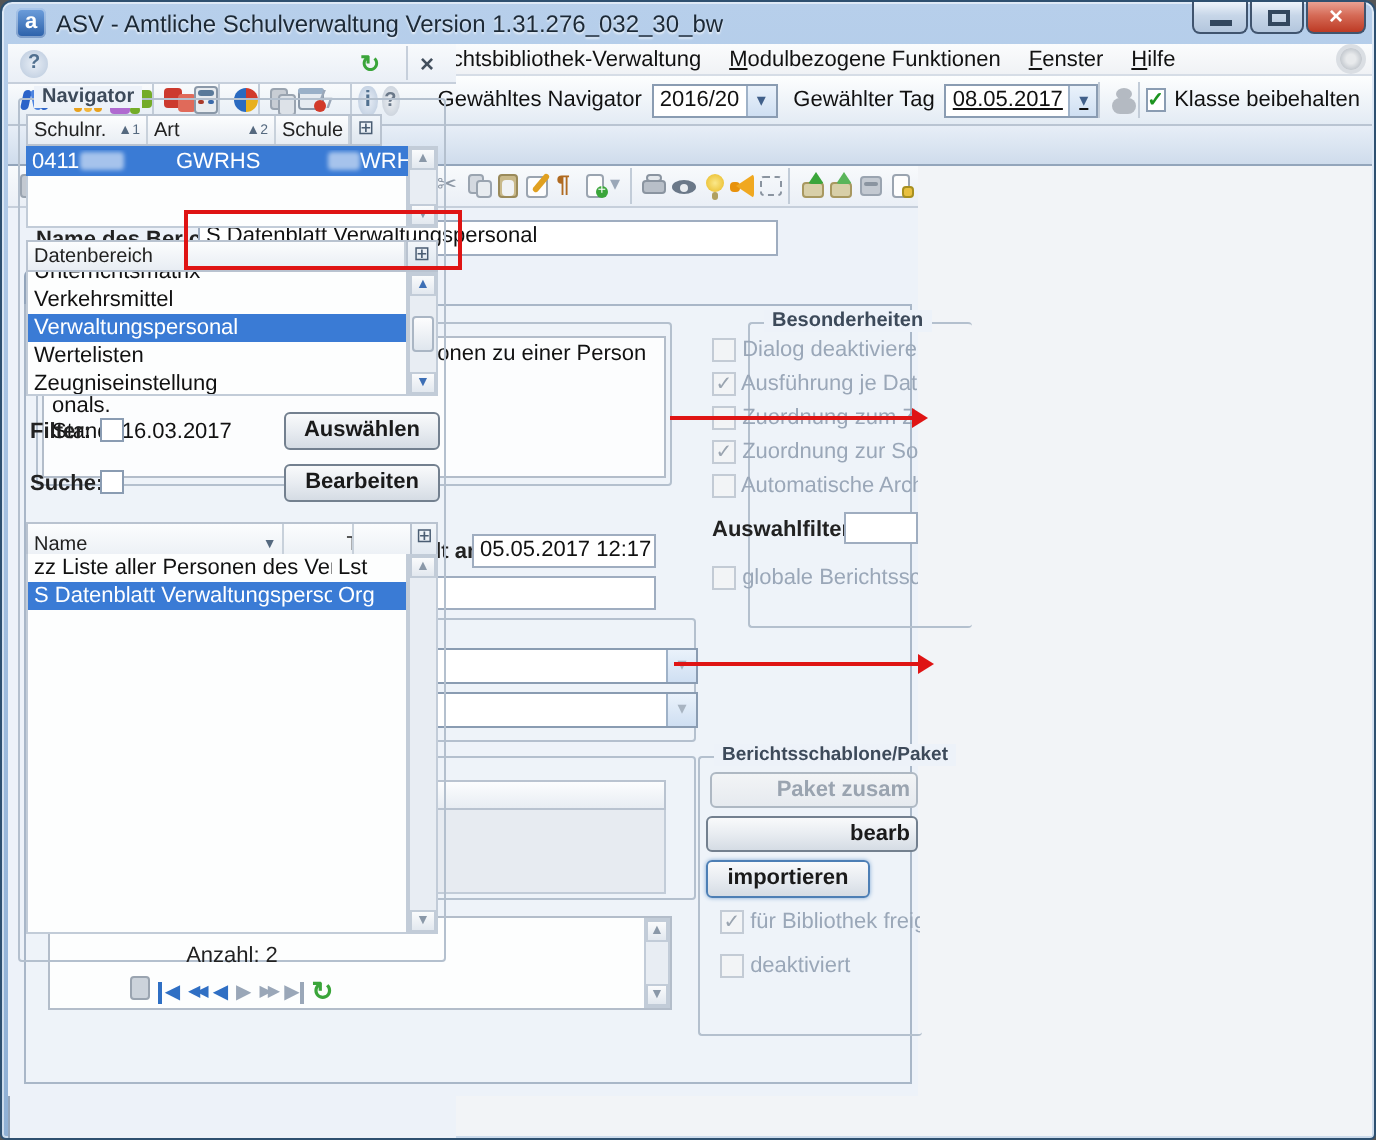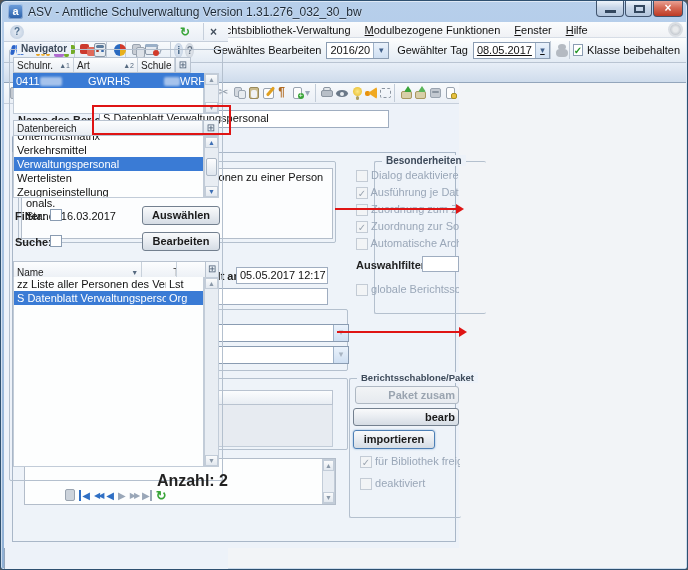--- a/index.html
+++ b/index.html
@@ -175,21 +175,21 @@
         </span>
       <span class="tico">
           <i style="left:2px;top:3px;width:13px;height:11px;background:#e6ebf1;border:1px solid #8a98a8;"></i>
           <i style="left:2px;top:3px;width:13px;height:3px;background:#9ab0c8;"></i>
           <i style="left:10px;top:9px;width:6px;height:6px;border-radius:50%;background:#d23a2a;"></i>
         </span>
       <span class="tico g" style="color:#9aa7b8;font-size:13px;line-height:17px;">ϟ</span>
       <span class="tsep"></span>
       <span class="tico circle-ico" style="width:15px;height:15px;background:radial-gradient(#e8eef6,#b8c8dc);color:#51708f;font-size:11px;line-height:15px;">i</span>
       <span class="tico circle-ico" style="width:15px;height:15px;background:radial-gradient(#eceff3,#c2cbd6);color:#6a7889;font-size:10px;line-height:15px;">?</span>
-      <span class="lbl11" style="margin-left:18px;">Gewähltes Bearbeiten</span>
+      <span class="lbl11" style="margin-left:18px;">Gewähltes Navigator</span>
       <span class="combo" style="width:63px;margin-left:5px;">
           <span class="cval">2016/20</span>
           <span class="cdd">▾</span>
         </span>
       <span class="lbl11" style="margin-left:8px;">Gewählter Tag</span>
       <span class="combo" style="width:77px;margin-left:5px;text-decoration:underline;">
           <span class="cval">08.05.2017</span>
           <span class="cdd">▾</span>
         </span>
       <span class="tsep" style="margin-left:auto;"></span>
@@ -455,21 +455,21 @@
         <div class="trow sel" style="height:14px;">
           <span class="tcell" style="width:152px;">S Datenblatt Verwaltungspersonal</span>
           <span class="tcell" style="flex:1;">Org</span>
         </div>
       </div>
       <div class="abs sbar" style="left:200px;top:255px;width:15px;height:190px;">
         <span class="sarr">▲</span>
         <span class="sarr">▼</span>
       </div>
 
-      <div class="abs" style="left:0;top:450px;width:224px;text-align:right;font-size:16px;font-weight:bold;color:#222;">Anzahl: 2</div>
+      <div class="abs" style="left:0;top:450px;width:224px;text-align:center;font-size:11px;font-weight:normal;color:#222;">Anzahl: 2</div>
       <div class="abs" style="left:0;top:466px;width:224px;display:flex;justify-content:center;align-items:center;">
         <span class="navrow-ico"><span class="blockico" style="display:inline-block;width:10px;height:12px;background:#ccd3db;border:1px solid #9aa4b0;"></span></span>
         <span class="navrow-ico" style="color:#2f6fc4;"><span style="border-left:2px solid #2f6fc4;padding-left:1px;">◀</span></span>
         <span class="navrow-ico" style="color:#2f6fc4;font-size:8px;letter-spacing:-2px;">◀◀</span>
         <span class="navrow-ico" style="color:#2f6fc4;">◀</span>
         <span class="navrow-ico" style="color:#9aa7b8;">▶</span>
         <span class="navrow-ico" style="color:#9aa7b8;font-size:8px;letter-spacing:-2px;">▶▶</span>
         <span class="navrow-ico" style="color:#9aa7b8;"><span>▶</span><span style="border-right:2px solid #9aa7b8;"></span></span>
         <span class="navrow-ico" style="color:#3aa53a;font-weight:bold;font-size:13px;">↻</span>
       </div>

